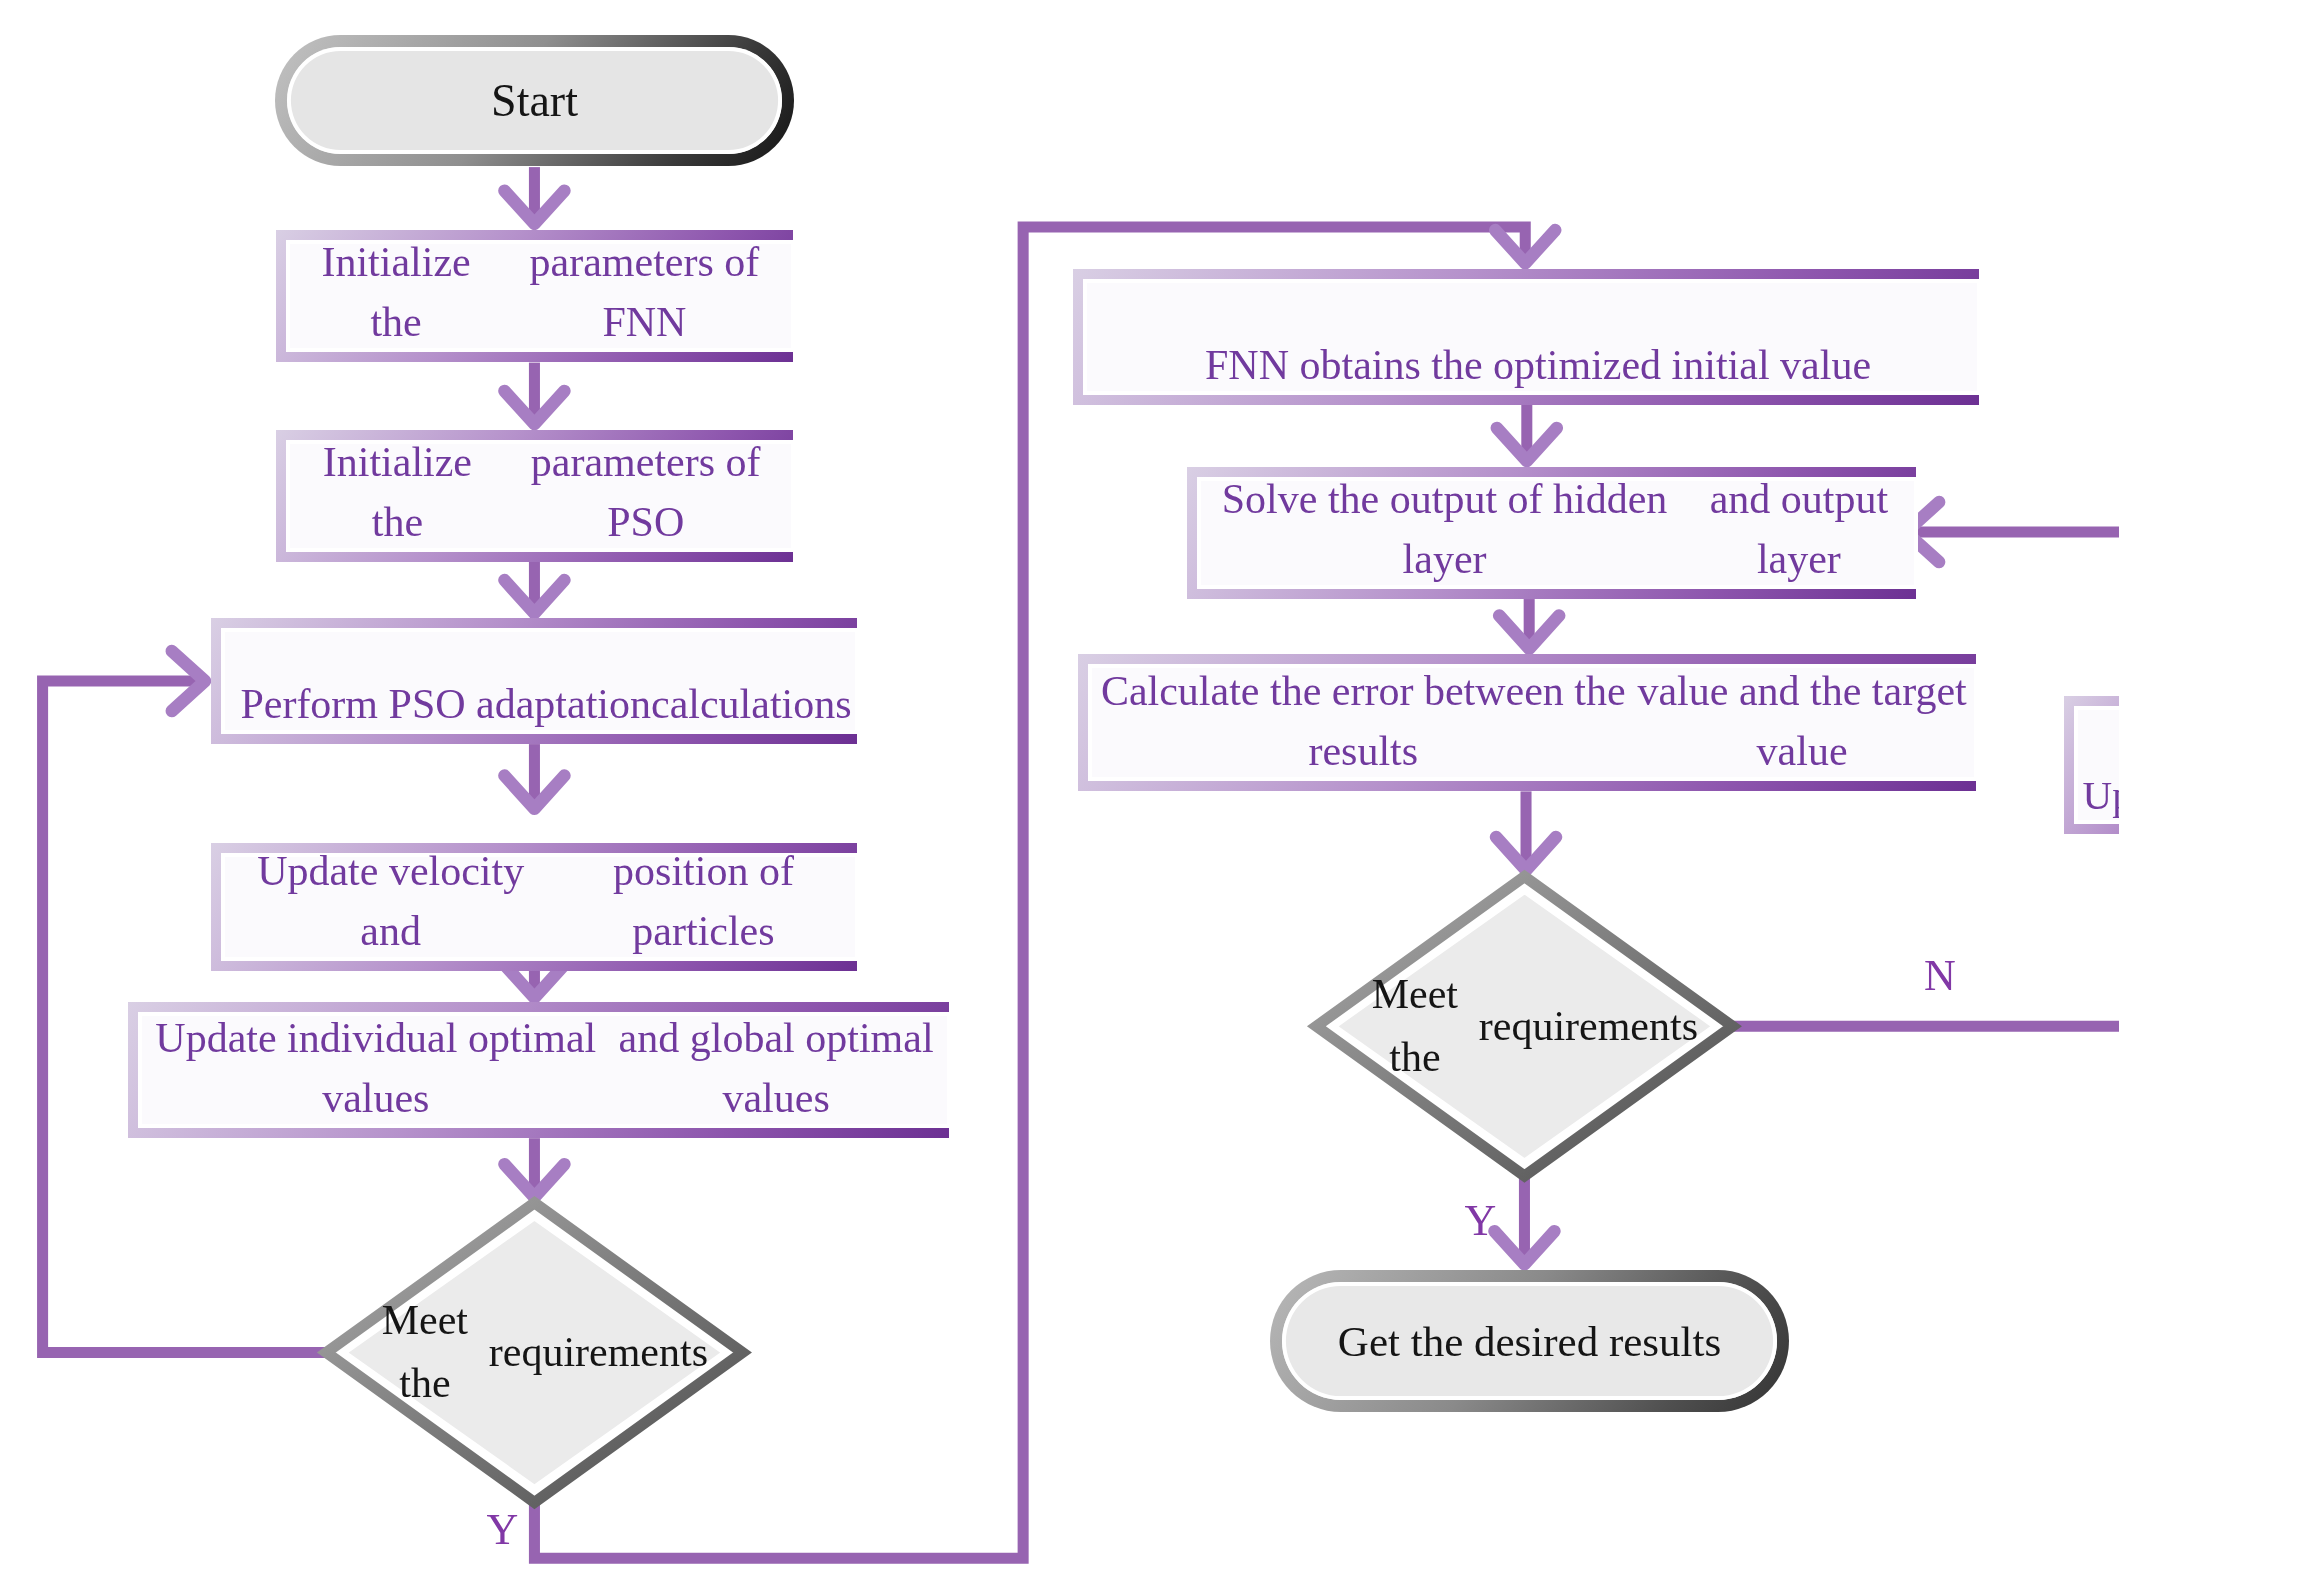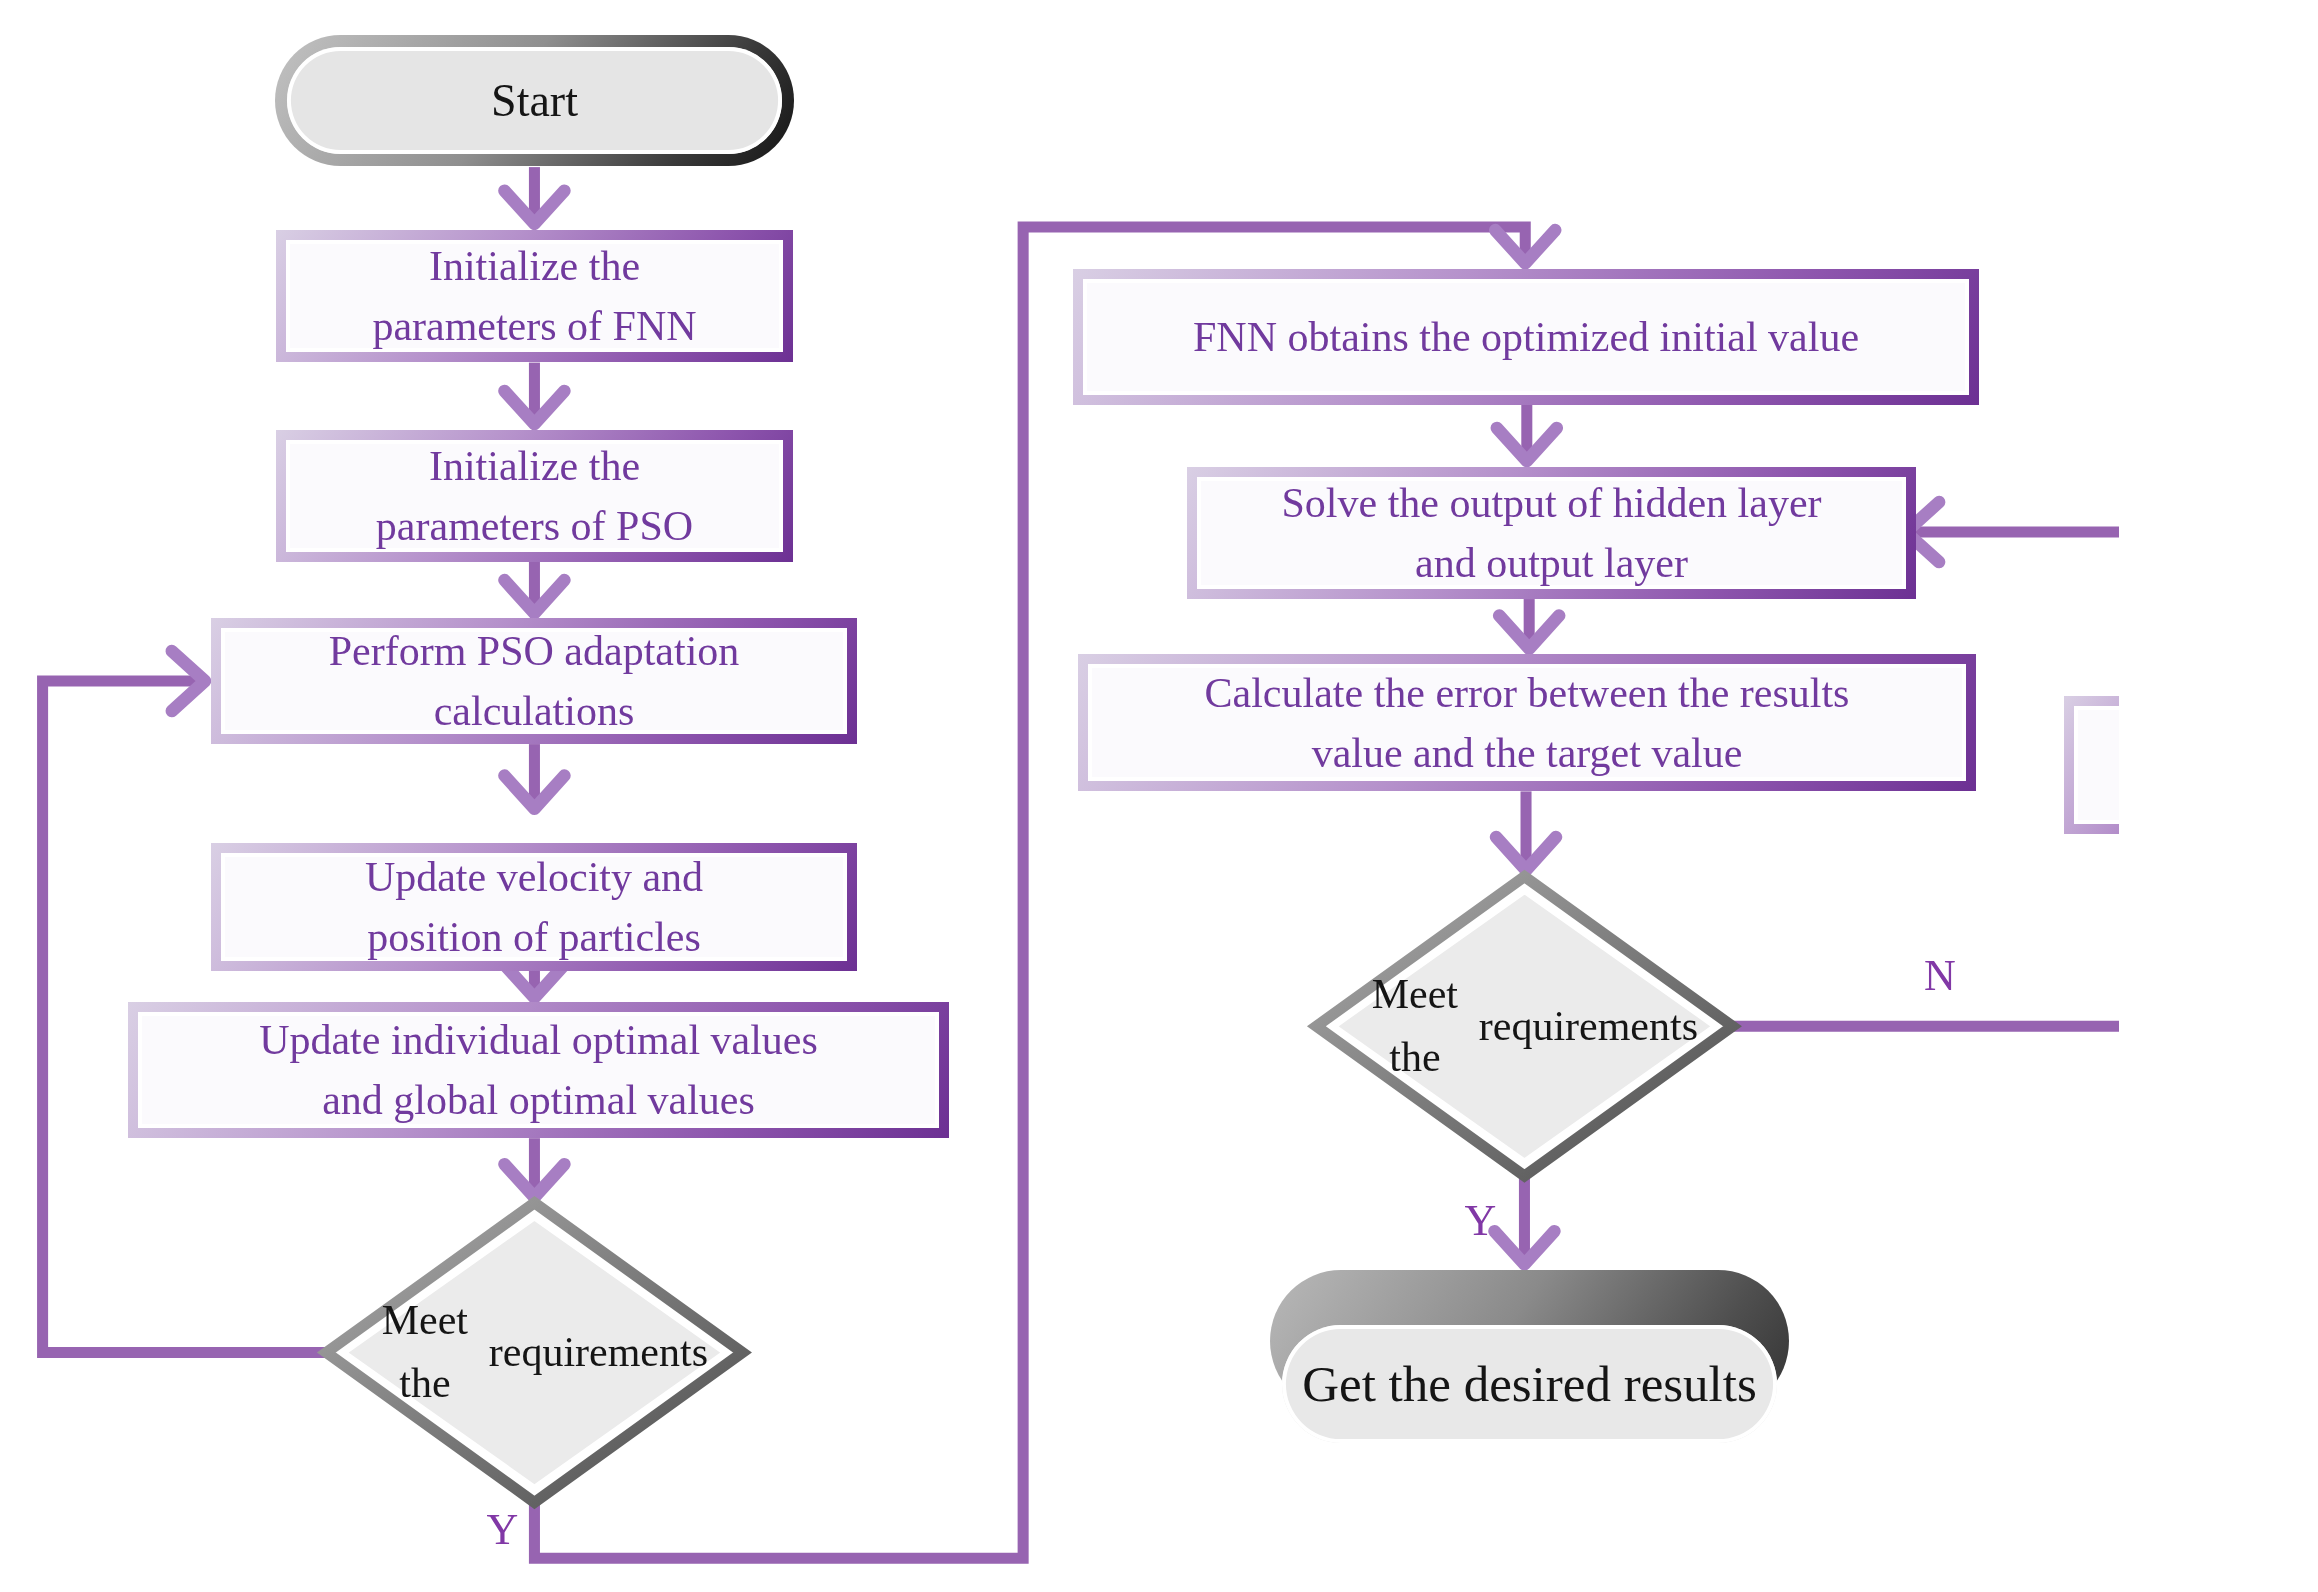--- a/index.html
+++ b/index.html
@@ -26,39 +26,39 @@
   
   .pbox{
     position:absolute;z-index:2;
     background:linear-gradient(125deg,#d9cfe4 0%,#b591cb 40%,#8d55ad 75%,#6c3093 100%);
     padding:10.2px;box-sizing:border-box;
   }
   .pbox .face{
     width:100%;height:100%;
     background:var(--box-fill);
     box-shadow:inset 0 0 0 3.9px #ffffff;
-    display:flex;flex-direction:column;align-items:center;justify-content:center;
+    display:flex;flex-direction:row;align-items:flex-end;justify-content:center;
     color:var(--box-text);
-    font-size:42px;line-height:60px;text-align:center;
+    font-size:42px;line-height:60px;text-align:center;padding-left:12px;
   }
   
   .pill{
     position:absolute;z-index:2;
     padding:11.8px;box-sizing:border-box;border-radius:71px;
   }
   .pill .face{
     width:100%;height:100%;border-radius:60px;
     display:flex;align-items:center;justify-content:center;
     box-shadow:inset 0 0 0 3.9px #ffffff;
     color:var(--decision-text);text-align:center;
   }
   .pill.start{background:linear-gradient(125deg,#c2c2c2 0%,#8f8f8f 45%,#3a3a3a 80%,#141414 100%);}
   .pill.start .face{background:var(--terminal-fill);font-size:46px;}
   .pill.end{background:linear-gradient(125deg,#b8b8b8 0%,#8a8a8a 45%,#4f4f4f 80%,#333333 100%);}
-  .pill.end .face{background:#e8e8e8;font-size:51px;margin-top:43px;}
+  .pill.end .face{background:#e8e8e8;font-size:43px;}
 
   .diamond-text{
     position:absolute;z-index:3;
     display:flex;align-items:center;justify-content:center;
     color:var(--decision-text);font-size:42px;line-height:63px;text-align:center;
   }
   .branch-label{
     position:absolute;z-index:3;
     color:var(--branch-label);font-size:44px;text-align:center;
   }

